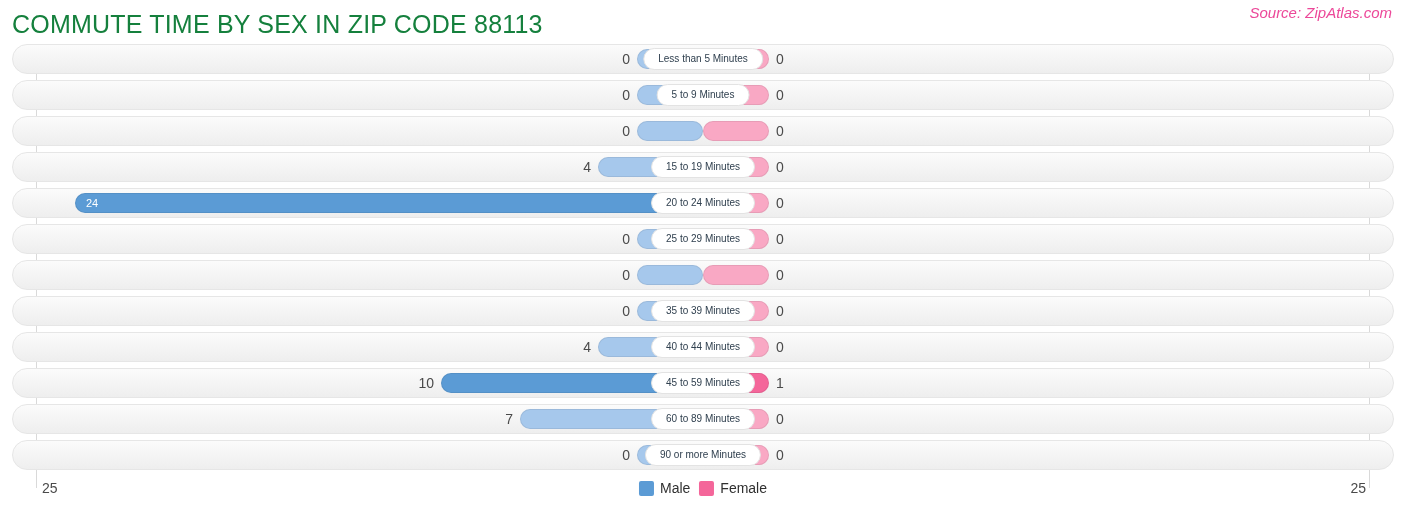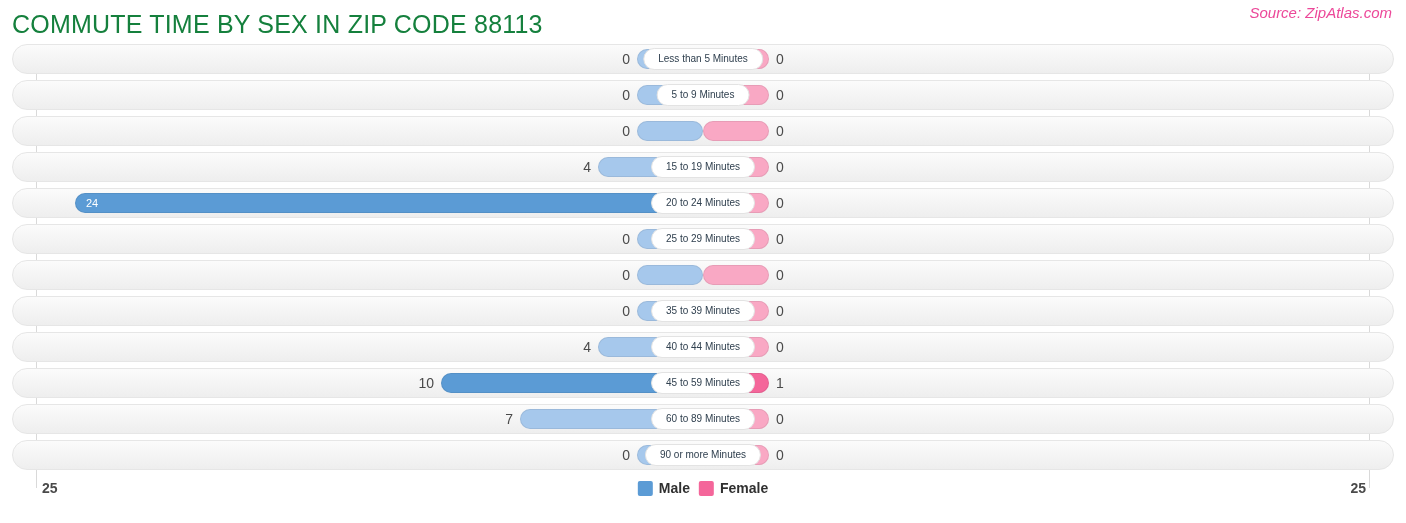--- a/index.html
+++ b/index.html
@@ -144,21 +144,20 @@
     white-space: nowrap;
     z-index: 3;
     line-height: 1.1;
   }
 
   
   .footer {
     position: relative;
     height: 34px;
     margin: 0 12px;
-    font-weight: bold;
   }
   .axis-val {
     position: absolute;
     top: 4px;
     font-size: 14px;
     color: #4a4a4a;
   }
   .axis-val.left  { left: 30px; }
   .axis-val.right { right: 28px; }
 

